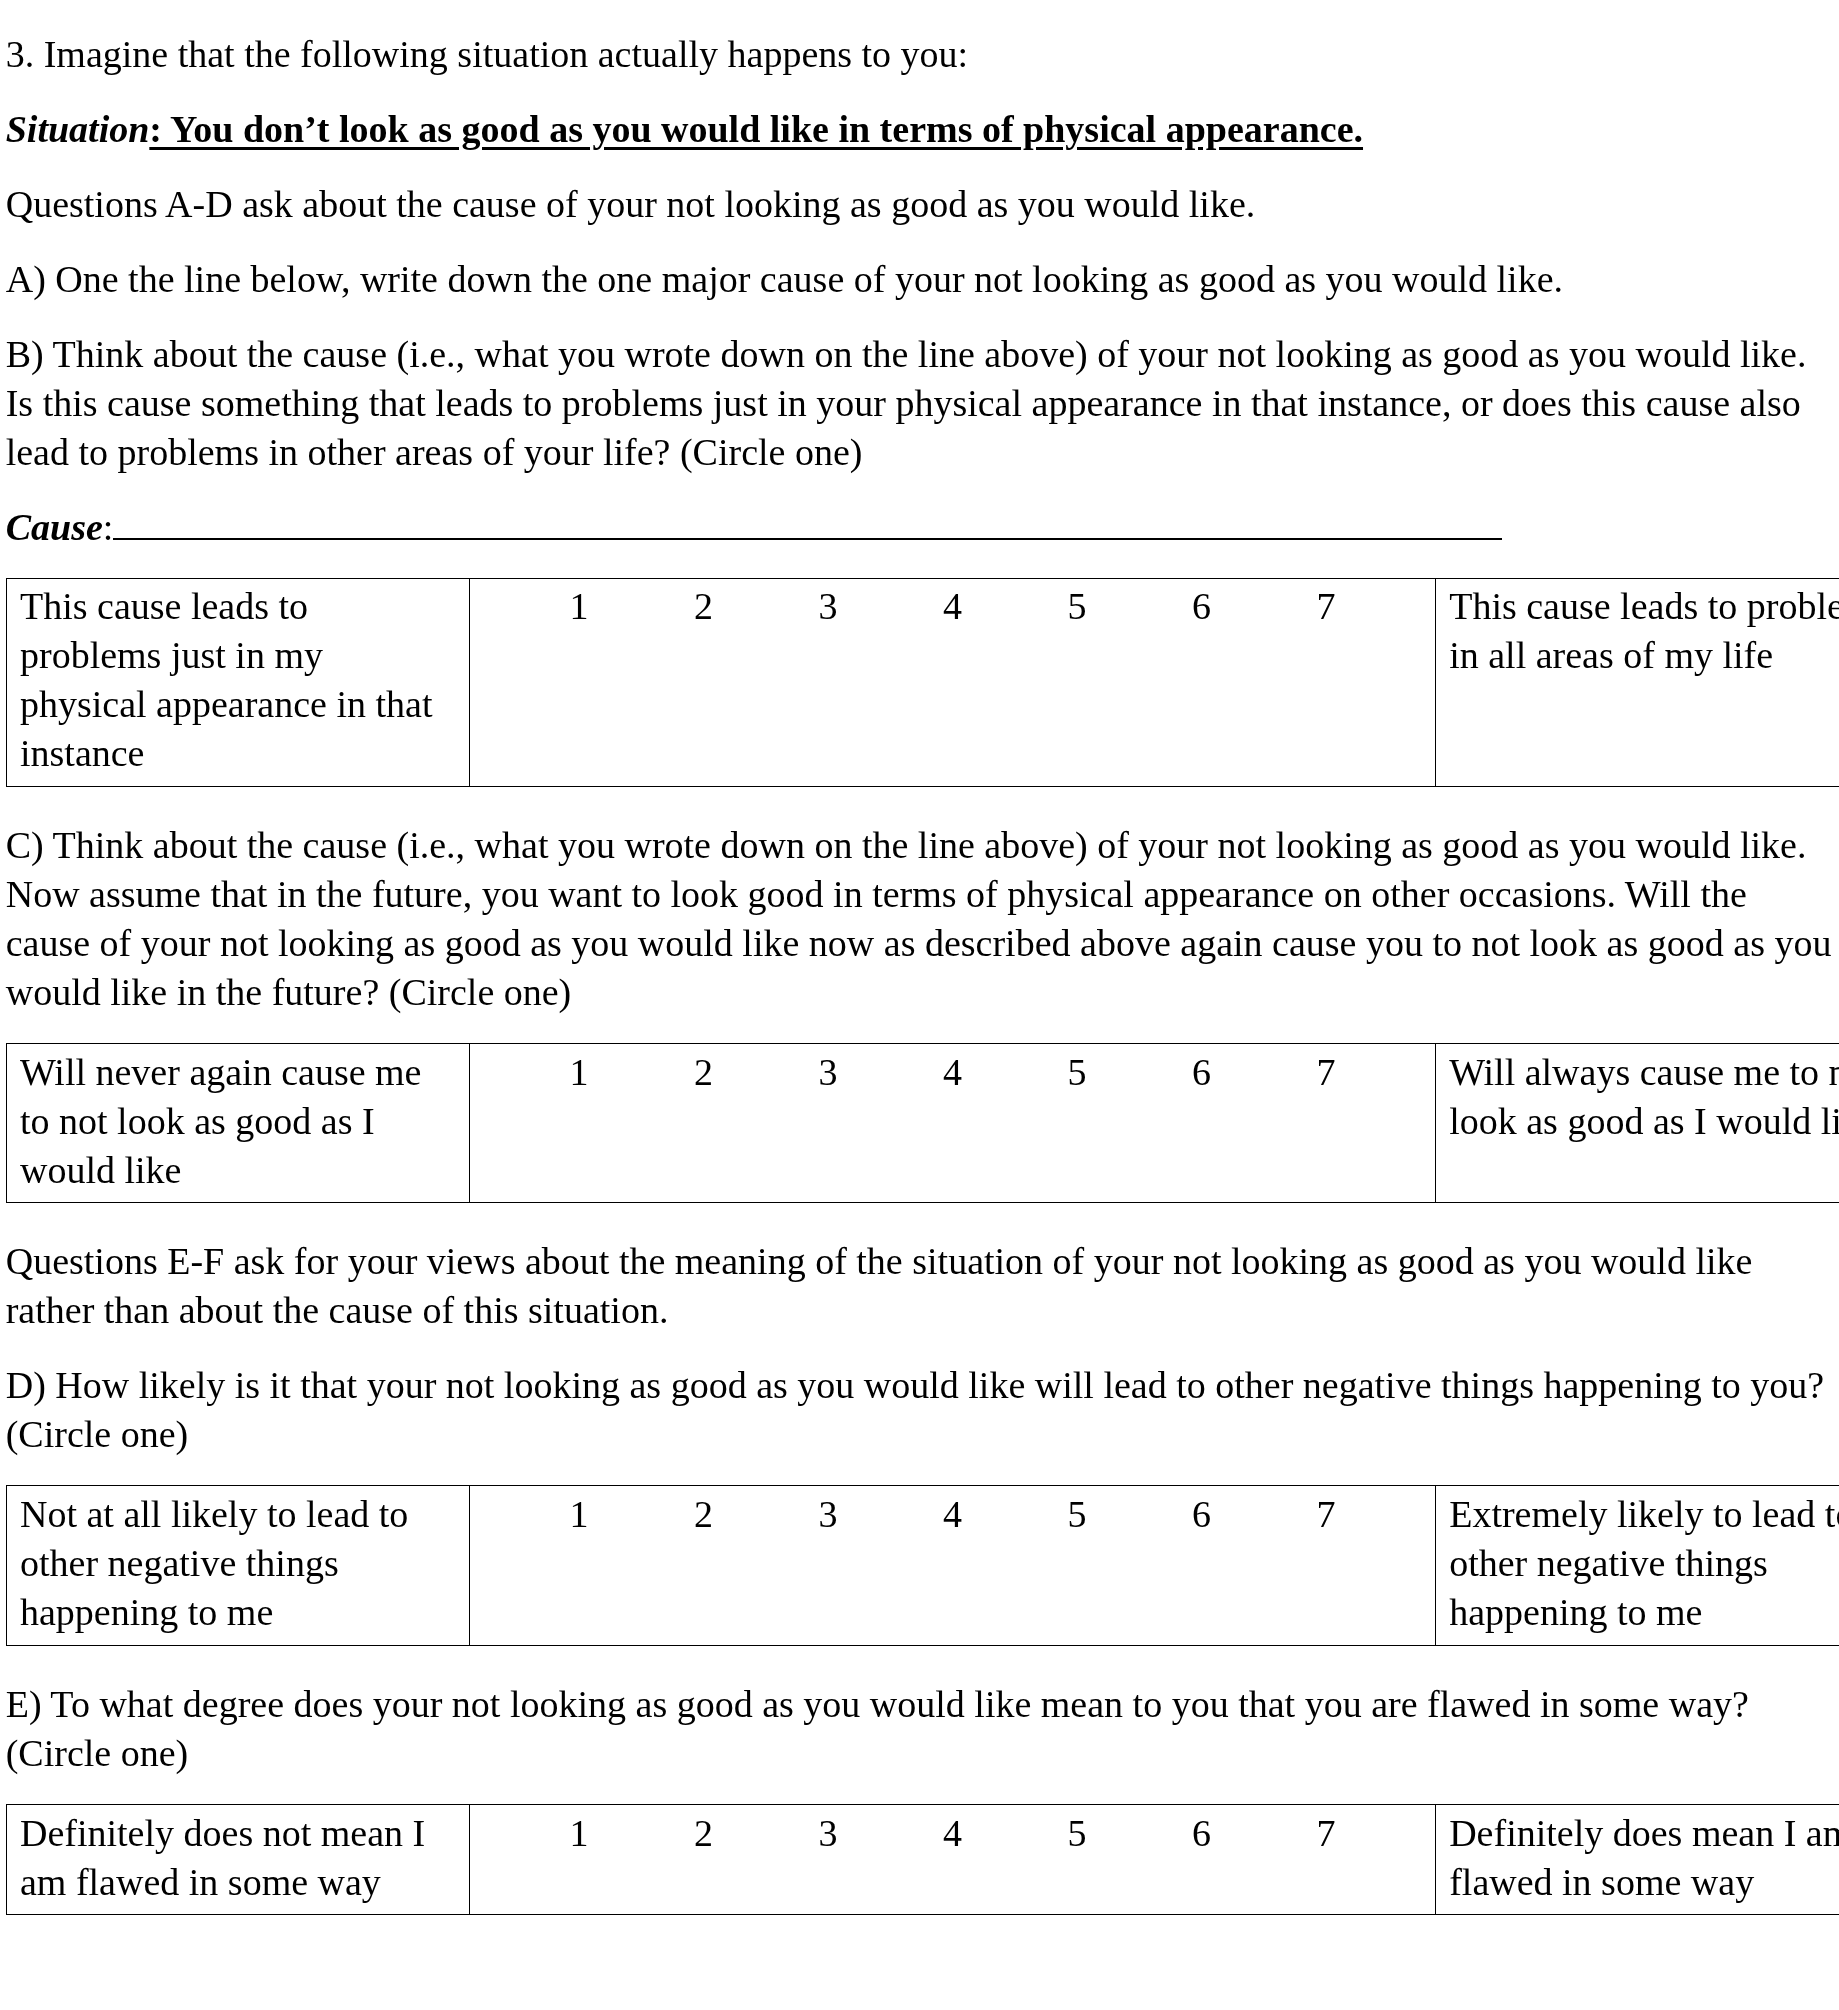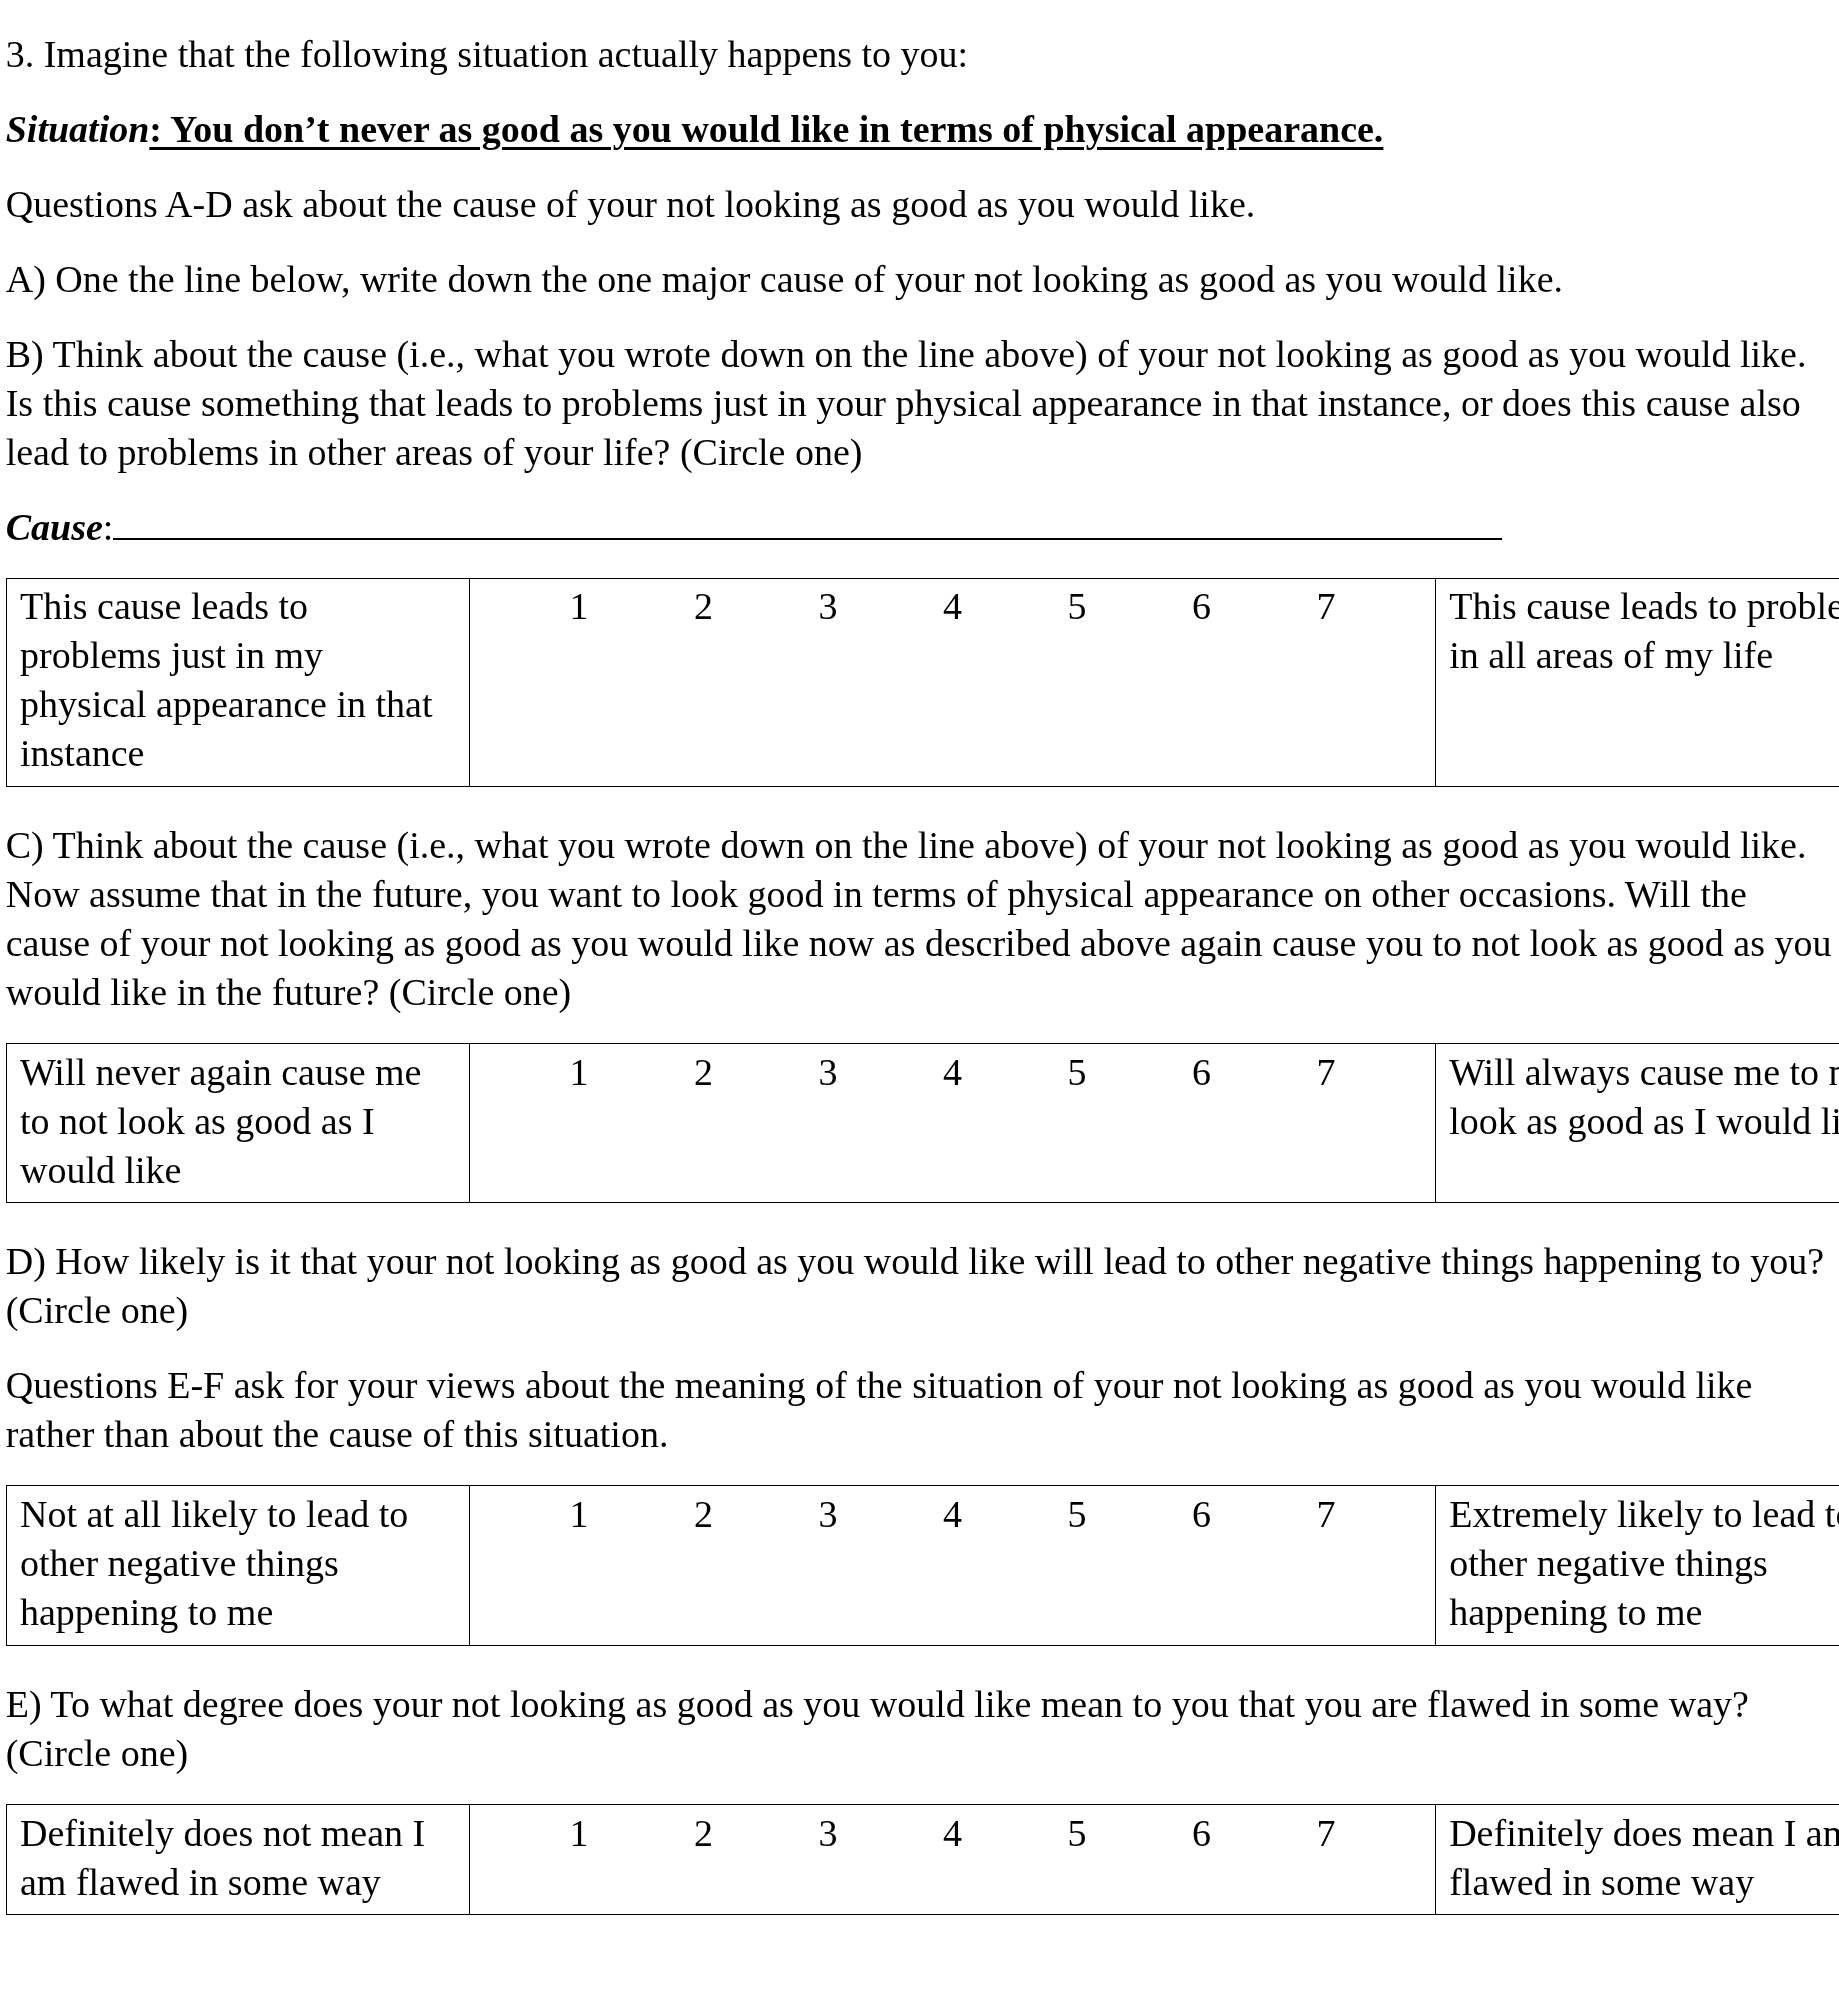--- a/index.html
+++ b/index.html
@@ -71,21 +71,21 @@
     cursor: pointer;
   }
 </style>
 </head>
 <body>
 
 <div class="content">
 
   <p>3. Imagine that the following situation actually happens to you:</p>
 
-  <p><span class="b">Situation</span><span class="bu">: You don’t never as good as you would like in terms of physical appearance.</span></p>
+  <p><span class="b">Situation</span><span class="bu">: You don’t look as good as you would like in terms of physical appearance.</span></p>
 
   <p>Questions A-D ask about the cause of your not looking as good as you would like.</p>
 
   <p><span>A) One the line below, write down the </span><span class="u">one</span><span> major cause of your not looking as good as you would like.</span></p>
 
   <p>B) Think about the cause (i.e., what you wrote down on the line above) of your not looking as good as you would like. Is this cause something that leads to problems just in your physical appearance in that instance, or does this cause also lead to problems in other areas of your life? (Circle one)</p>
 
   <p><span class="b">Cause</span><span>:</span><span class="write-line"></span></p>
 
   <table class="scale">
@@ -123,23 +123,23 @@
           <span class="num">5</span>
           <span class="num">6</span>
           <span class="num">7</span>
         </div>
       </td>
       <td class="col-right"><span>Will always cause me to not look as good as I would like</span></td>
     </tr>
   </tbody>
     </table>
 
+  <p>Questions E-F ask for your views about the meaning of the situation of your not looking as good as you would like rather than about the cause of this situation.</p>
+
   <p>D) How likely is it that your not looking as good as you would like will lead to other negative things happening to you? (Circle one)</p>
-
-  <p>Questions E-F ask for your views about the meaning of the situation of your not looking as good as you would like rather than about the cause of this situation.</p>
 
   <table class="scale">
     <tbody>
         <tr>
       <td class="col-left"><span>Not at all likely to lead to other negative things happening to me</span></td>
       <td class="col-mid">
         <div class="nums">
           <span class="num">1</span>
           <span class="num">2</span>
           <span class="num">3</span>

